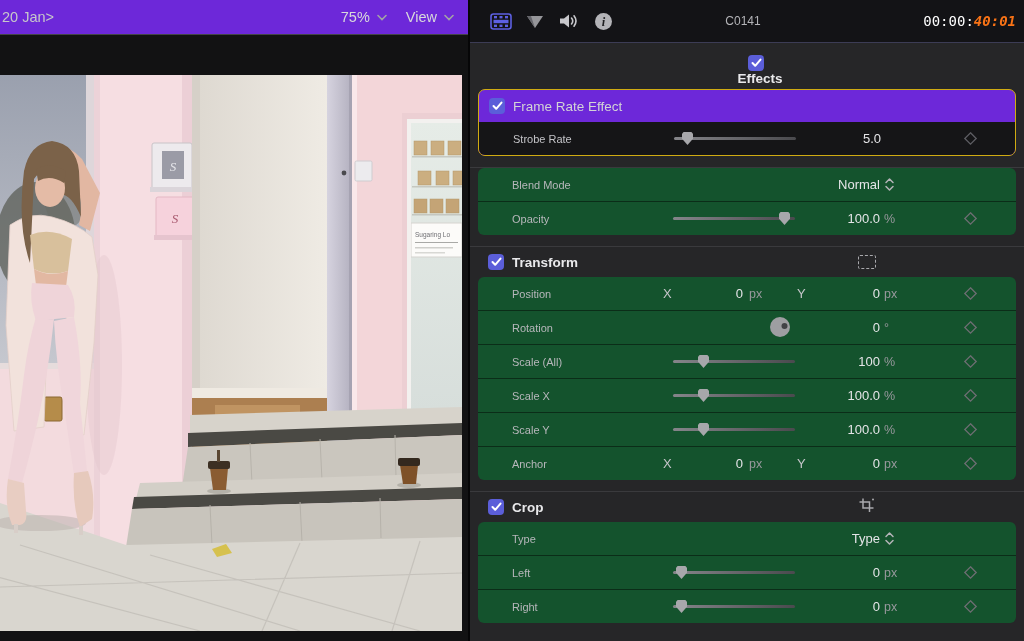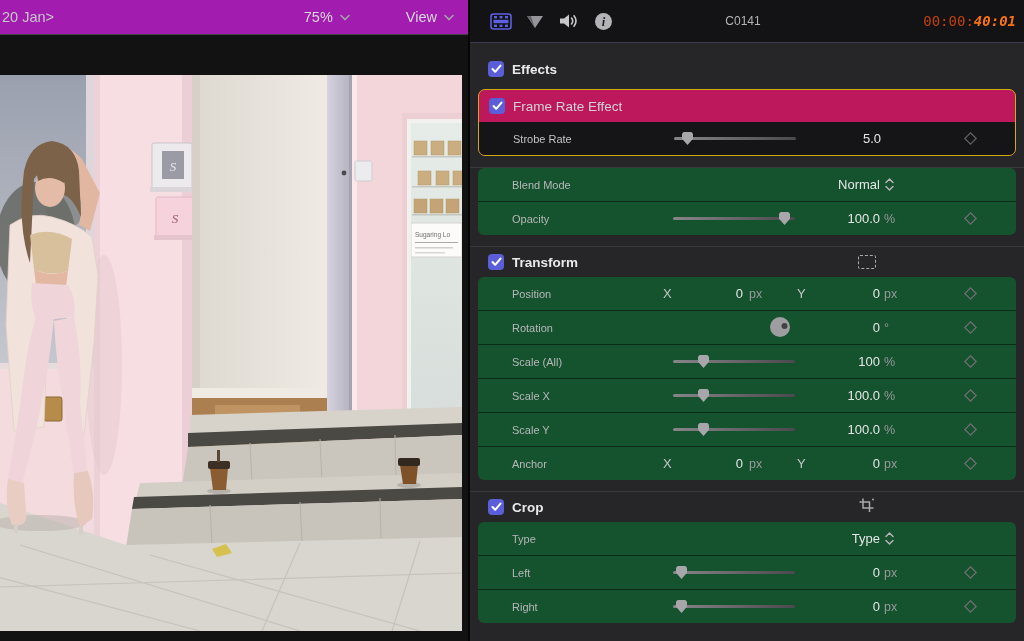--- a/index.html
+++ b/index.html
@@ -2,40 +2,40 @@
 <html><head>
 <meta charset="utf-8">
 <style>
   * { box-sizing: content-box; }
   html,body{margin:0;padding:0;background:#000;width:1024px;height:641px;overflow:hidden;
     font-family:"Liberation Sans",sans-serif;}
   .app{display:flex;width:1024px;height:641px;}
 
   
   .viewer-pane{width:468px;position:relative;background:#0e0e0f;}
-  .viewer-toolbar{height:34px;background:#a21caf;border-bottom:1px solid #444447;
+  .viewer-toolbar{height:34px;background:#6d28d9;border-bottom:1px solid #444447;
     display:flex;align-items:center;font-size:14.5px;color:#cdcdd0;}
   .project-label{margin-left:2px;color:#c7c7ca;}
-  .tb-right{margin-left:auto;display:flex;align-items:flex-end;gap:56px;margin-right:14px;}
+  .tb-right{margin-left:auto;display:flex;align-items:flex-end;gap:19px;margin-right:14px;}
   .tb-item{display:flex;align-items:center;gap:7px;color:#d8d8db;cursor:default;}
   .stage{position:absolute;top:35px;left:0;right:0;bottom:0;background:#121213;overflow:hidden;}
   .video-frame{position:absolute;top:40px;left:0;display:block;}
 
   
   .inspector-pane{flex:1;background:#262628;display:flex;flex-direction:column;border-left:2px solid #060607;}
   .inspector-header{height:42px;background:#131316;border-bottom:1px solid #3c3c55;position:relative;
     display:flex;align-items:center;flex:none;}
   .tab-icons{display:flex;align-items:center;gap:13px;margin-left:20px;z-index:2;}
   .clip-name{position:absolute;left:0;right:8px;text-align:center;color:#b4b4b8;font-size:12px;}
   .timecode{position:absolute;right:8px;font-family:"DejaVu Sans Mono",monospace;font-size:14px;letter-spacing:0;}
-  .tc-dim{color:#c2410c;} .tc-bright{color:#f97316;font-weight:bold;font-style:italic;}
+  .tc-dim{color:#ffffff;} .tc-bright{color:#f97316;font-weight:bold;font-style:italic;}
 
   .inspector-body{flex:1;overflow:hidden;}
   .sec-header{display:flex;align-items:center;height:30px;padding-left:18px;position:relative;}
-  .sec-header.first{margin-top:12px;height:28px;}
+  .sec-header.first{margin-top:12px;height:28px;flex-direction:column;}
   .sec-title{margin-left:8px;font-size:13.5px;font-weight:bold;color:#e9e9eb;}
   .sec-title.no-check{margin-left:24px;}
   .checkbox{width:16px;height:16px;border-radius:4px;background:#5b5ed9;display:flex;
     align-items:center;justify-content:center;flex:none;}
   .sec-div{height:1px;background:#3a3a3d;margin-top:11px;}
   .osc{position:absolute;left:388px;top:50%;transform:translateY(-50%);}
   .osc-transform{width:16px;height:12px;border:1px dashed #a9a9ad;border-radius:2px;}
 
   .group{margin:0 8px;background:#14532d;border-radius:6px;overflow:hidden;}
   .row{height:33px;display:flex;align-items:center;position:relative;}
@@ -50,21 +50,21 @@
   .track{position:absolute;top:5px;left:0;right:0;height:3px;border-radius:2px;
     background:linear-gradient(to right,#85858a,#4a4a4e);}
   .thumb{position:absolute;top:0;width:11px;height:13px;background:#a7a7ab;
     clip-path:polygon(15% 0,85% 0,100% 14%,100% 52%,50% 100%,0 52%,0 14%);}
   .dial{position:absolute;left:141px;top:5px;}
 
   .xylab{position:absolute;top:9px;font-size:13px;color:#c6c6ca;}
   .xyval{position:absolute;top:9px;font-size:13px;color:#e5e5e8;text-align:right;width:55px;}
   .xyunit{position:absolute;top:10px;font-size:12.5px;color:#98989d;}
 
-  .effect-box{margin:6px 8px 0;border:1.5px solid #d0ab12;border-radius:7px;overflow:hidden;background:#be185d;}
+  .effect-box{margin:6px 8px 0;border:1.5px solid #d0ab12;border-radius:7px;overflow:hidden;background:#6d28d9;}
   .effect-title-row{height:32px;display:flex;align-items:center;padding-left:10px;}
   .effect-name{margin-left:8px;font-size:13.5px;color:#d3d3d6;}
   .row.dark{background:#151517;}
   .row.dark .row-label{color:#c3c3c7;}
 </style>
 </head>
 <body>
 
 <div class="app">
 

